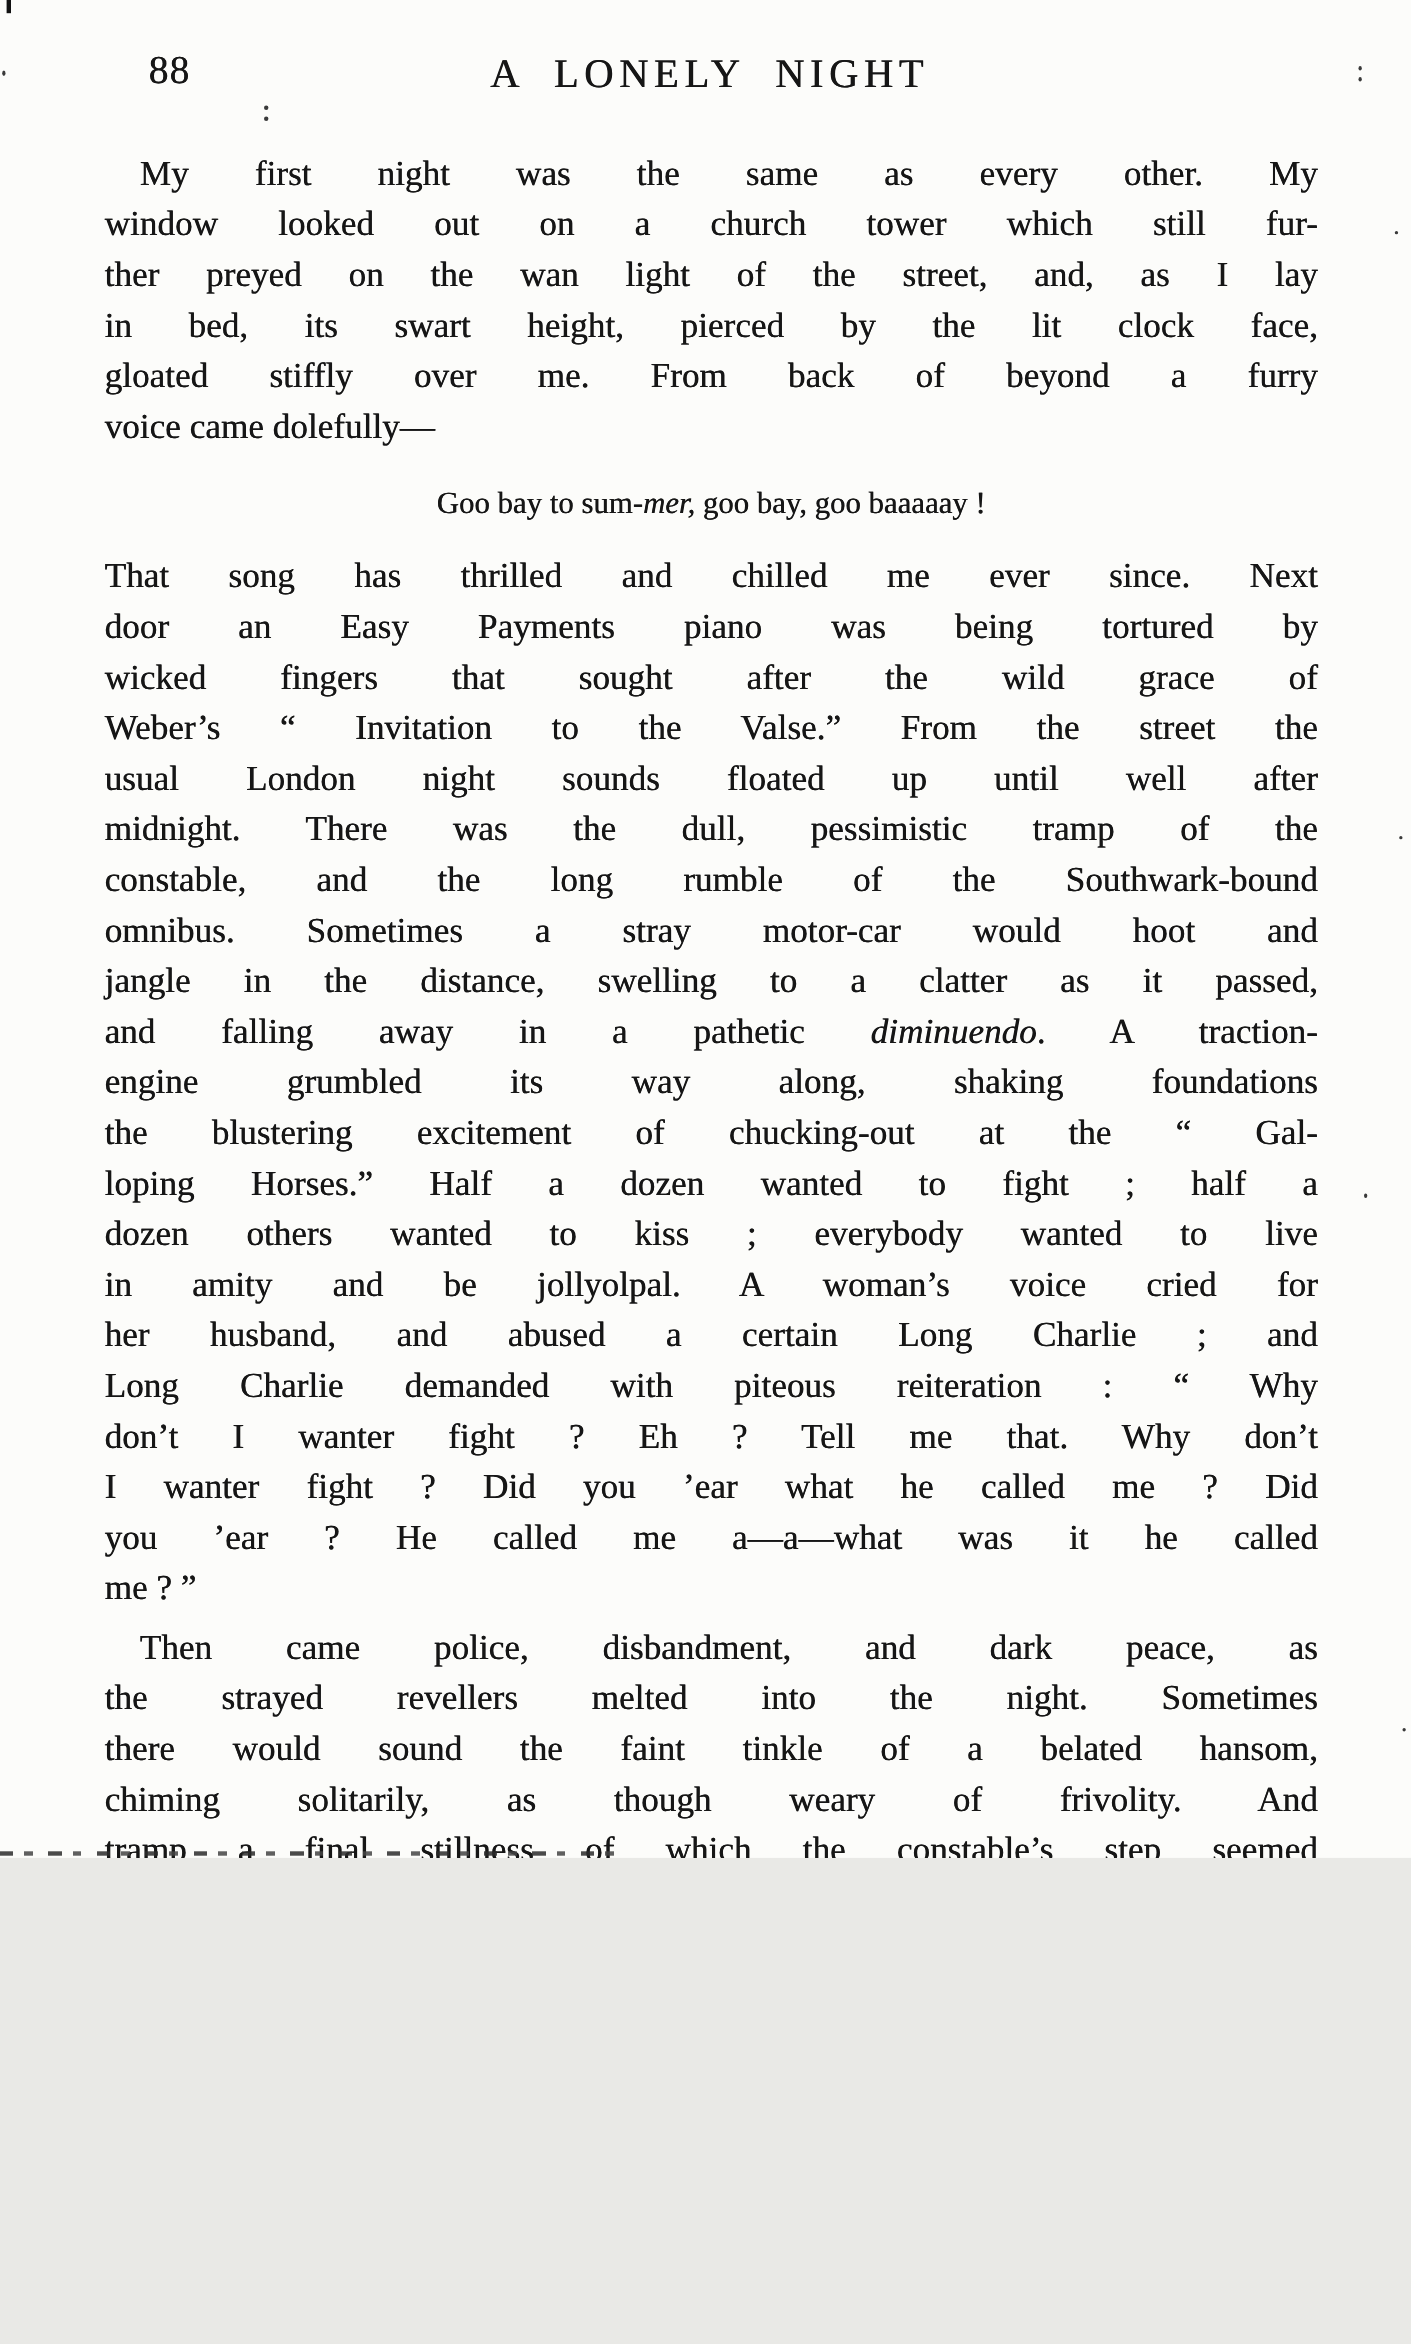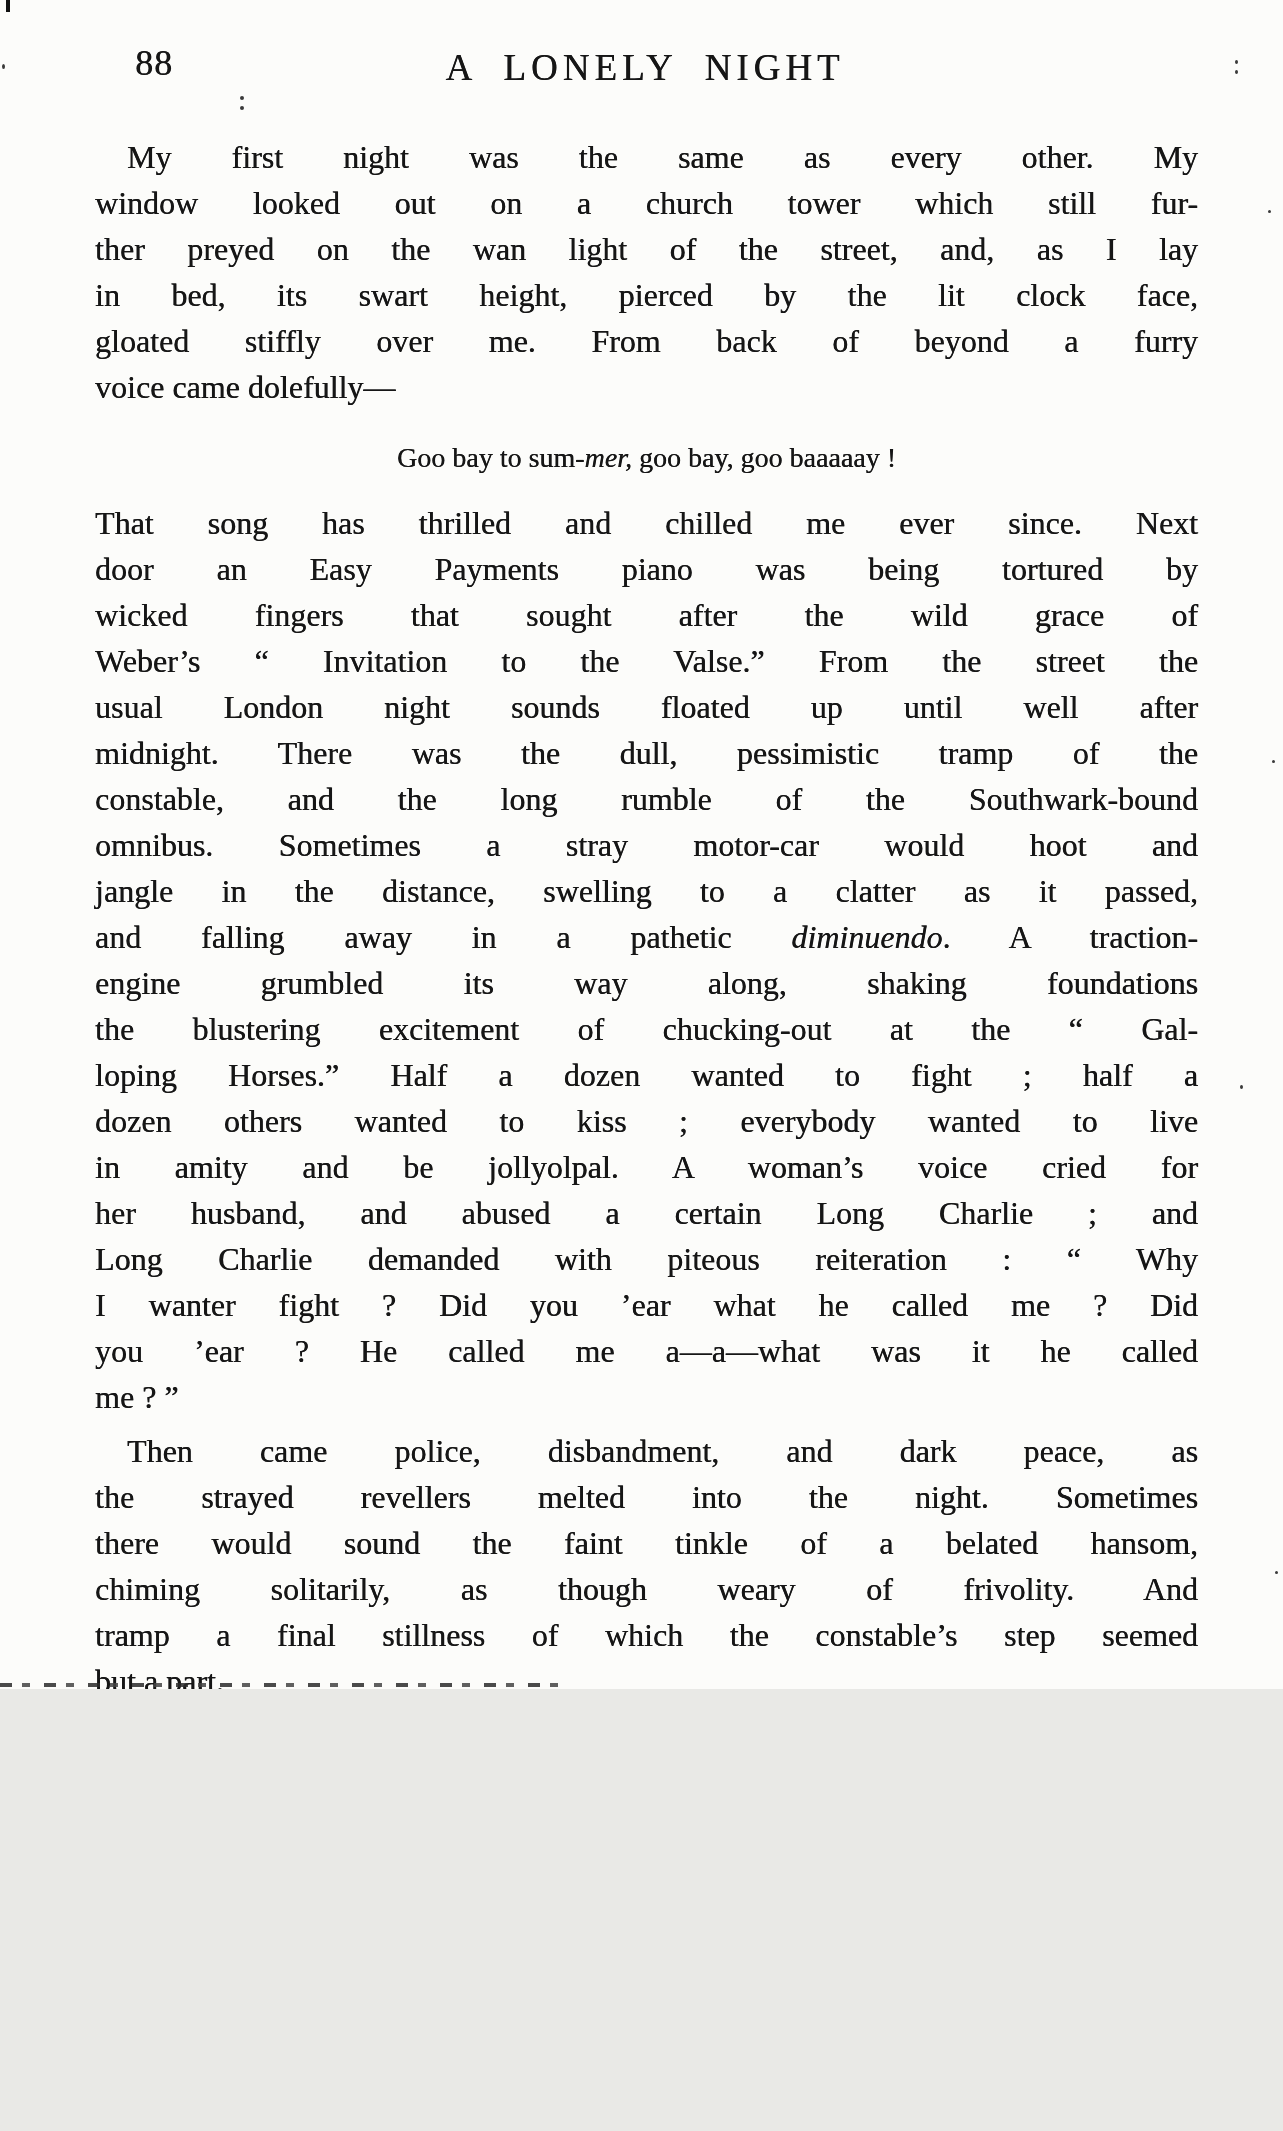--- a/index.html
+++ b/index.html
@@ -113,20 +113,21 @@
         <div class="line">omnibus.  Sometimes a stray motor-car would hoot and</div>
         <div class="line">jangle in the distance, swelling to a clatter as it passed,</div>
         <div class="line"><span>and falling away in a pathetic </span><i>diminuendo</i><span>.  A traction-</span></div>
         <div class="line">engine grumbled its way along, shaking foundations</div>
         <div class="line">the blustering excitement of chucking-out at the “ Gal-</div>
         <div class="line">loping Horses.”  Half a dozen wanted to fight ; half a</div>
         <div class="line">dozen others wanted to kiss ; everybody wanted to live</div>
         <div class="line">in amity and be jollyolpal.  A woman’s voice cried for</div>
         <div class="line">her husband, and abused a certain Long Charlie ; and</div>
         <div class="line">Long Charlie demanded with piteous reiteration : “ Why</div>
+        <div class="line">don’t I wanter fight ?  Eh ?  Tell me that.  Why don’t</div>
         <div class="line">I wanter fight ?  Did you ’ear what he called me ?  Did</div>
         <div class="line">you ’ear ?  He called me a—a—what was it he called</div>
         <div class="line last">me ? ”</div>
       </div>
       <div class="paragraph block-3">
         <div class="line indent">Then came police, disbandment, and dark peace, as</div>
         <div class="line">the strayed revellers melted into the night.  Sometimes</div>
         <div class="line">there would sound the faint tinkle of a belated hansom,</div>
         <div class="line">chiming solitarily, as though weary of frivolity.  And</div>
         <div class="line">tramp a final stillness of which the constable’s step seemed</div>

